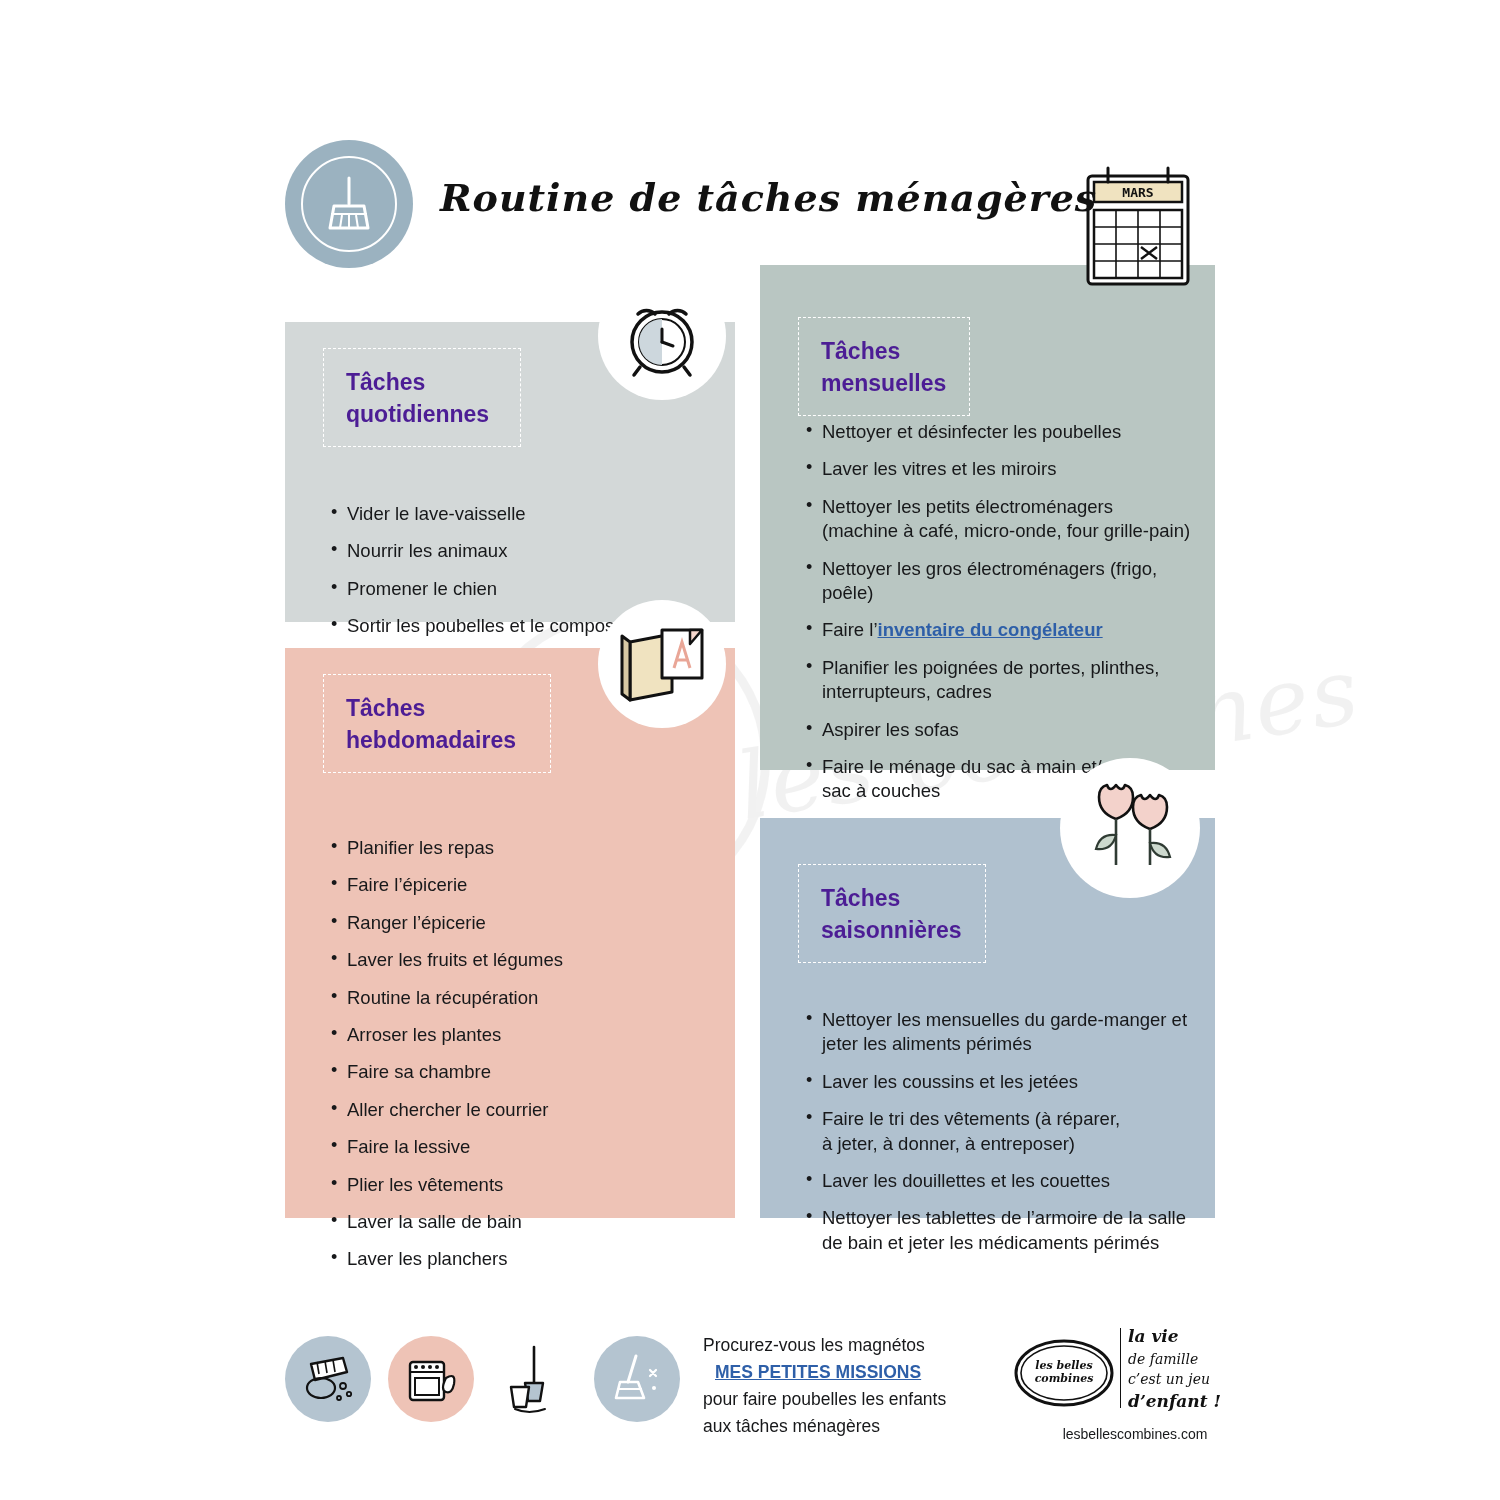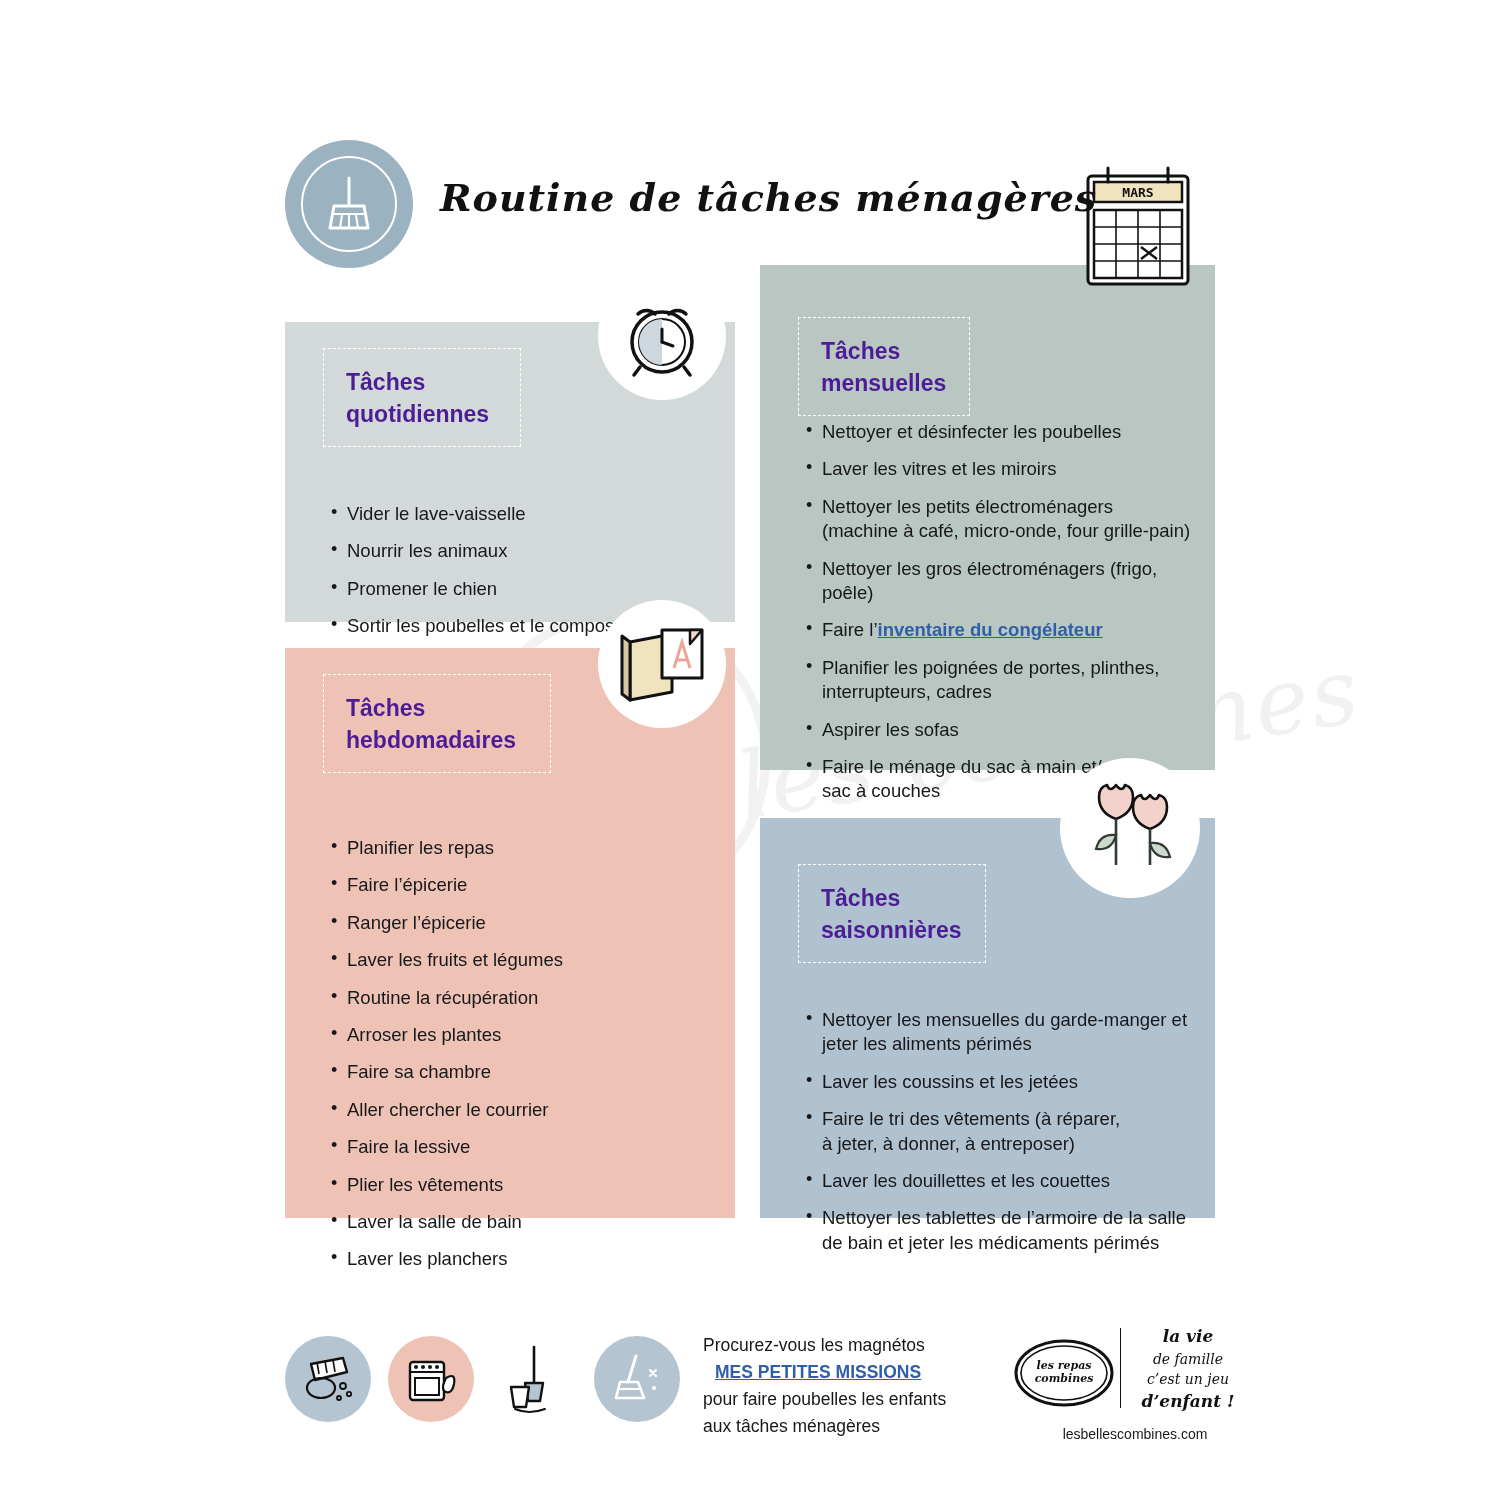--- a/index.html
+++ b/index.html
@@ -194,21 +194,21 @@
   }
   .tagline {
     position: absolute;
     left: 1128px; top: 6px;
     width: 120px;
     font-family: "DejaVu Serif", serif;
     font-style: italic;
     font-size: 14px;
     line-height: 1.45;
     color: #111;
-    text-align: center;
+    text-align: left;
   }
   .tagline .big { font-size: 17px; font-weight: bold; }
   .site {
     position: absolute;
     left: 1010px; top: 108px;
     width: 250px;
     font-size: 14px;
     color: #17181a;
     text-align: center;
   }
@@ -412,21 +412,21 @@
       <a class="hl" href="#">MES PETITES MISSIONS</a>
       <div>pour faire poubelles les enfants</div>
       <div>aux tâches ménagères</div>
     </div>
 
     <div class="logo-blob">
       <svg width="108" height="86" viewBox="0 0 108 86">
         <ellipse cx="54" cy="43" rx="48" ry="32" fill="none" stroke="#111" stroke-width="3"></ellipse>
         <ellipse cx="54" cy="43" rx="43" ry="27" fill="none" stroke="#111" stroke-width="1.6"></ellipse>
       </svg>
-      <div class="blob-txt" style="white-space:pre-line">les repas
+      <div class="blob-txt" style="white-space:pre-line">les belles
 combines</div>
     </div>
 
     <div class="divider-v"></div>
 
     <div class="tagline">
       <div class="big">la vie</div>
       <div>de famille</div>
       <div>c’est un jeu</div>
       <div class="big">d’enfant !</div>

